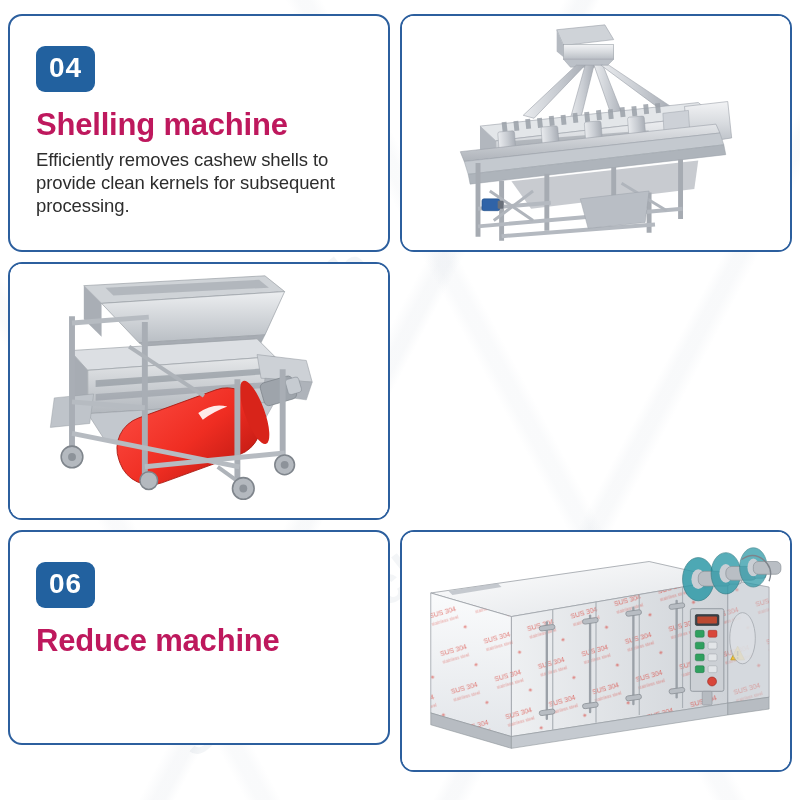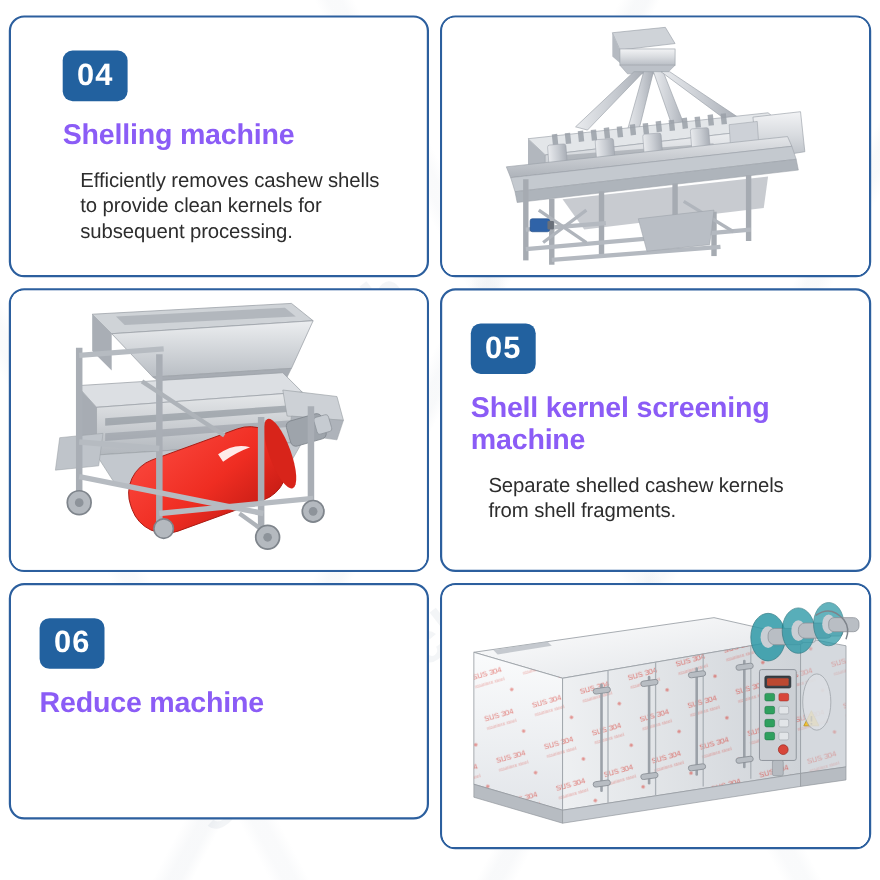--- a/index.html
+++ b/index.html
@@ -59,53 +59,53 @@
     background: #22619f;
     color: #ffffff;
     font-weight: bold;
     font-size: 28px;
     line-height: 1;
     padding: 8px 13px 10px 13px;
     border-radius: 9px;
     letter-spacing: 1px;
   }
   .card-title {
-    color: #8b5cf6;
+    color: #be185d;
     font-weight: bold;
-    font-size: 26px;
+    font-size: 31px;
     line-height: 1.12;
     margin: 16px 0 6px 0;
     letter-spacing: -0.2px;
   }
   .card-desc {
     color: #2d2d2d;
     font-size: 18.5px;
     line-height: 1.24;
-    margin: 16px;
+    margin: 0;
     letter-spacing: -0.1px;
   }
 
   
   .scene {
     position: absolute;
     inset: 0;
     background: #ffffff;
   }
   .scene svg { display: block; width: 100%; height: 100%; }
 </style>
 </head>
 <body>
 
 <div id="root">
 
   <div class="bg-streaks"></div>
   <div class="wm-text" style="left:60px; top:330px; font-size:58px;">ShangMech</div>
   <div class="wm-text" style="left:150px; top:620px; font-size:52px;">ShangMech</div>
 
-  <div class="card" style="left:8px; top:14px; width:382px; height:238px;padding-left:21px;">
+  <div class="card" style="left:8px; top:14px; width:382px; height:238px;">
     <div class="txt-pad">
       <div class="badge">04</div>
       <div class="card-title">Shelling machine</div>
       <div class="card-desc">Efficiently removes cashew shells to provide clean kernels for subsequent processing.</div>
     </div>
   </div>
 
   <div class="card photo" style="left:400px; top:14px; width:392px; height:238px;">
     <div class="scene">
       <svg viewBox="0 0 392 238" preserveAspectRatio="xMidYMid meet" aria-hidden="true">
@@ -295,27 +295,20 @@
           <circle cx="236" cy="228" r="11" fill="#b4b9bf" stroke="#7f858c" stroke-width="1.6"></circle>
           <circle cx="236" cy="228" r="4" fill="#8d939a"></circle>
           <circle cx="278" cy="204" r="10" fill="#b4b9bf" stroke="#7f858c" stroke-width="1.6"></circle>
           <circle cx="278" cy="204" r="4" fill="#8d939a"></circle>
           <circle cx="140" cy="220" r="9" fill="#b4b9bf" stroke="#7f858c" stroke-width="1.5"></circle>
         </g>
       </svg>
     </div>
   </div>
 
-  <div class="card" style="left:400px; top:262px; width:392px; height:258px;">
-    <div class="txt-pad">
-      <div class="badge">05</div>
-      <div class="card-title">Shell kernel screening machine</div>
-      <div class="card-desc">Separate shelled cashew kernels from shell fragments.</div>
-    </div>
-  </div>
 
   <div class="card" style="left:8px; top:530px; width:382px; height:215px;">
     <div class="txt-pad">
       <div class="badge">06</div>
       <div class="card-title">Reduce machine</div>
     </div>
   </div>
 
   <div class="card photo" style="left:400px; top:530px; width:392px; height:242px;">
     <div class="scene">

